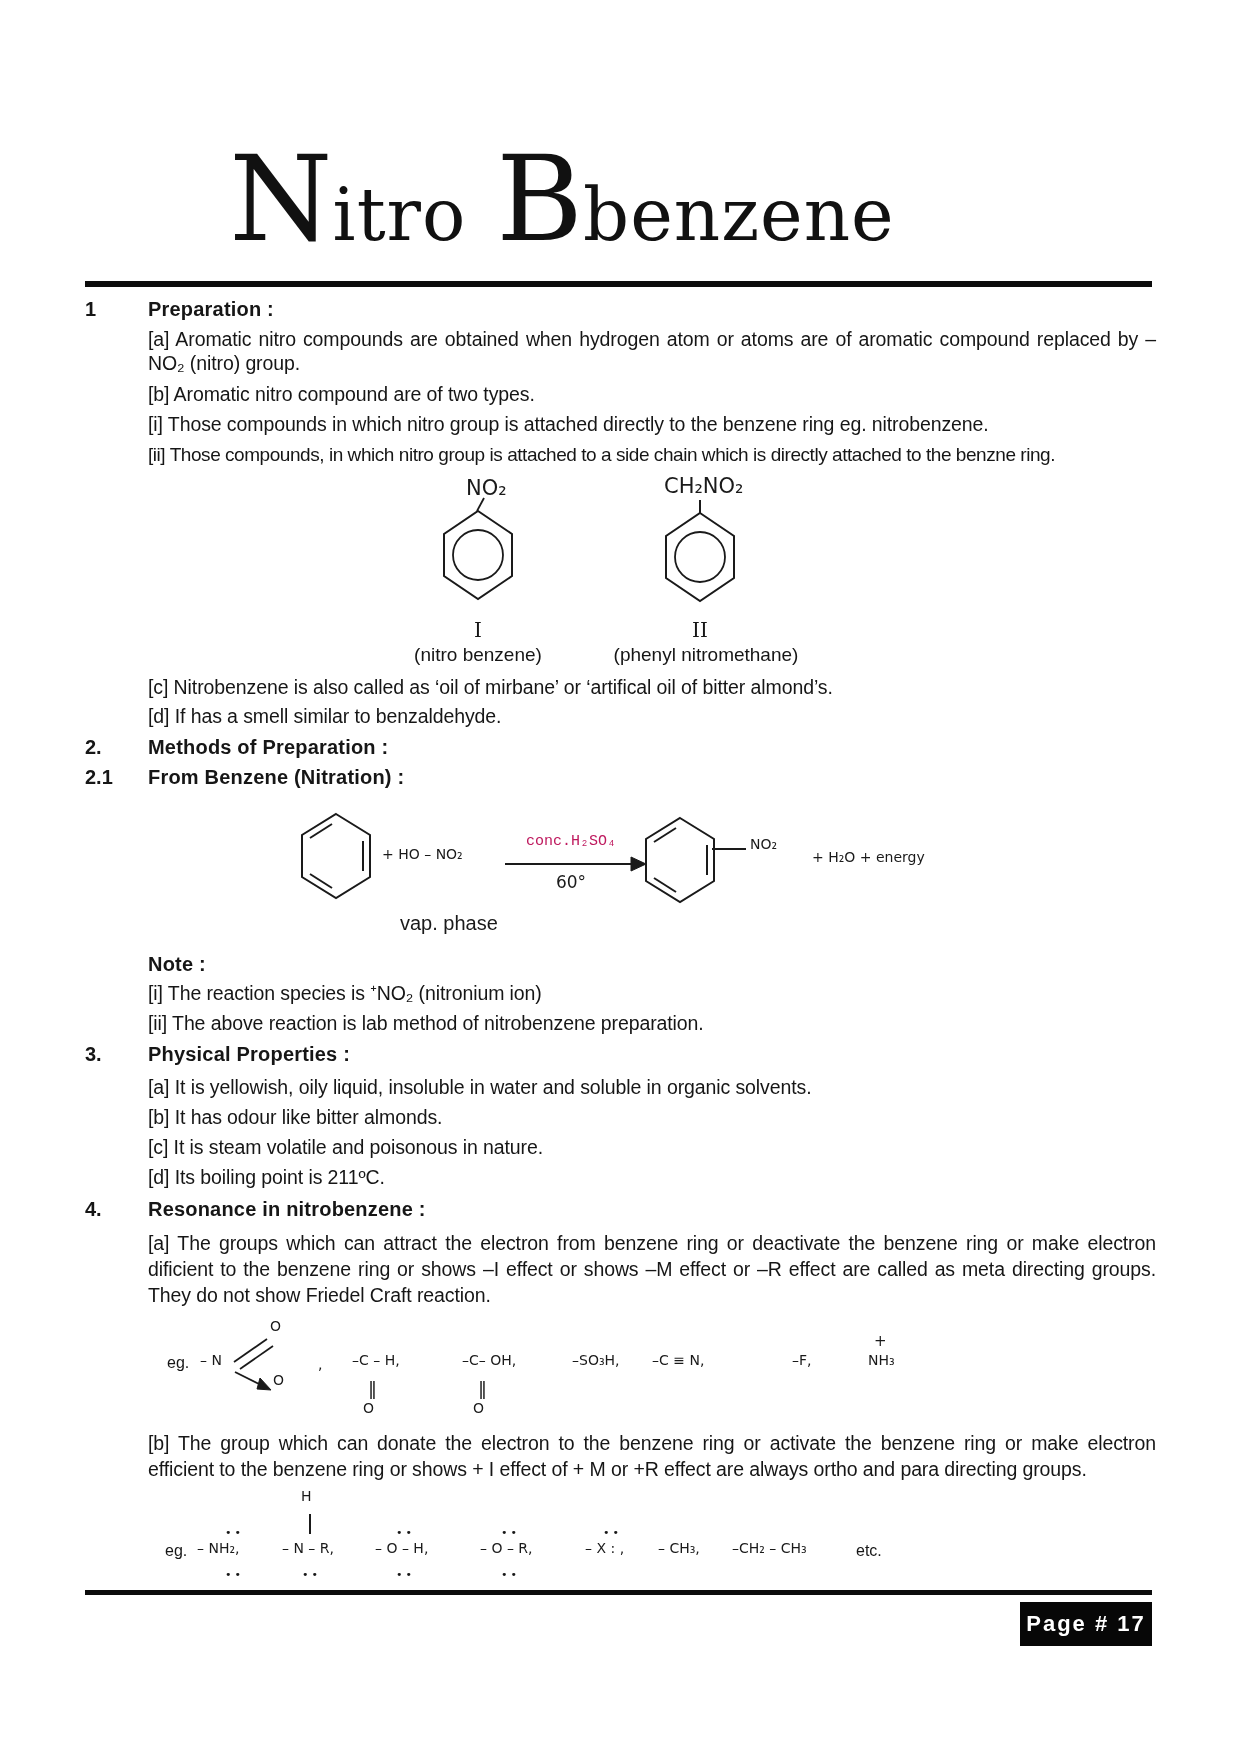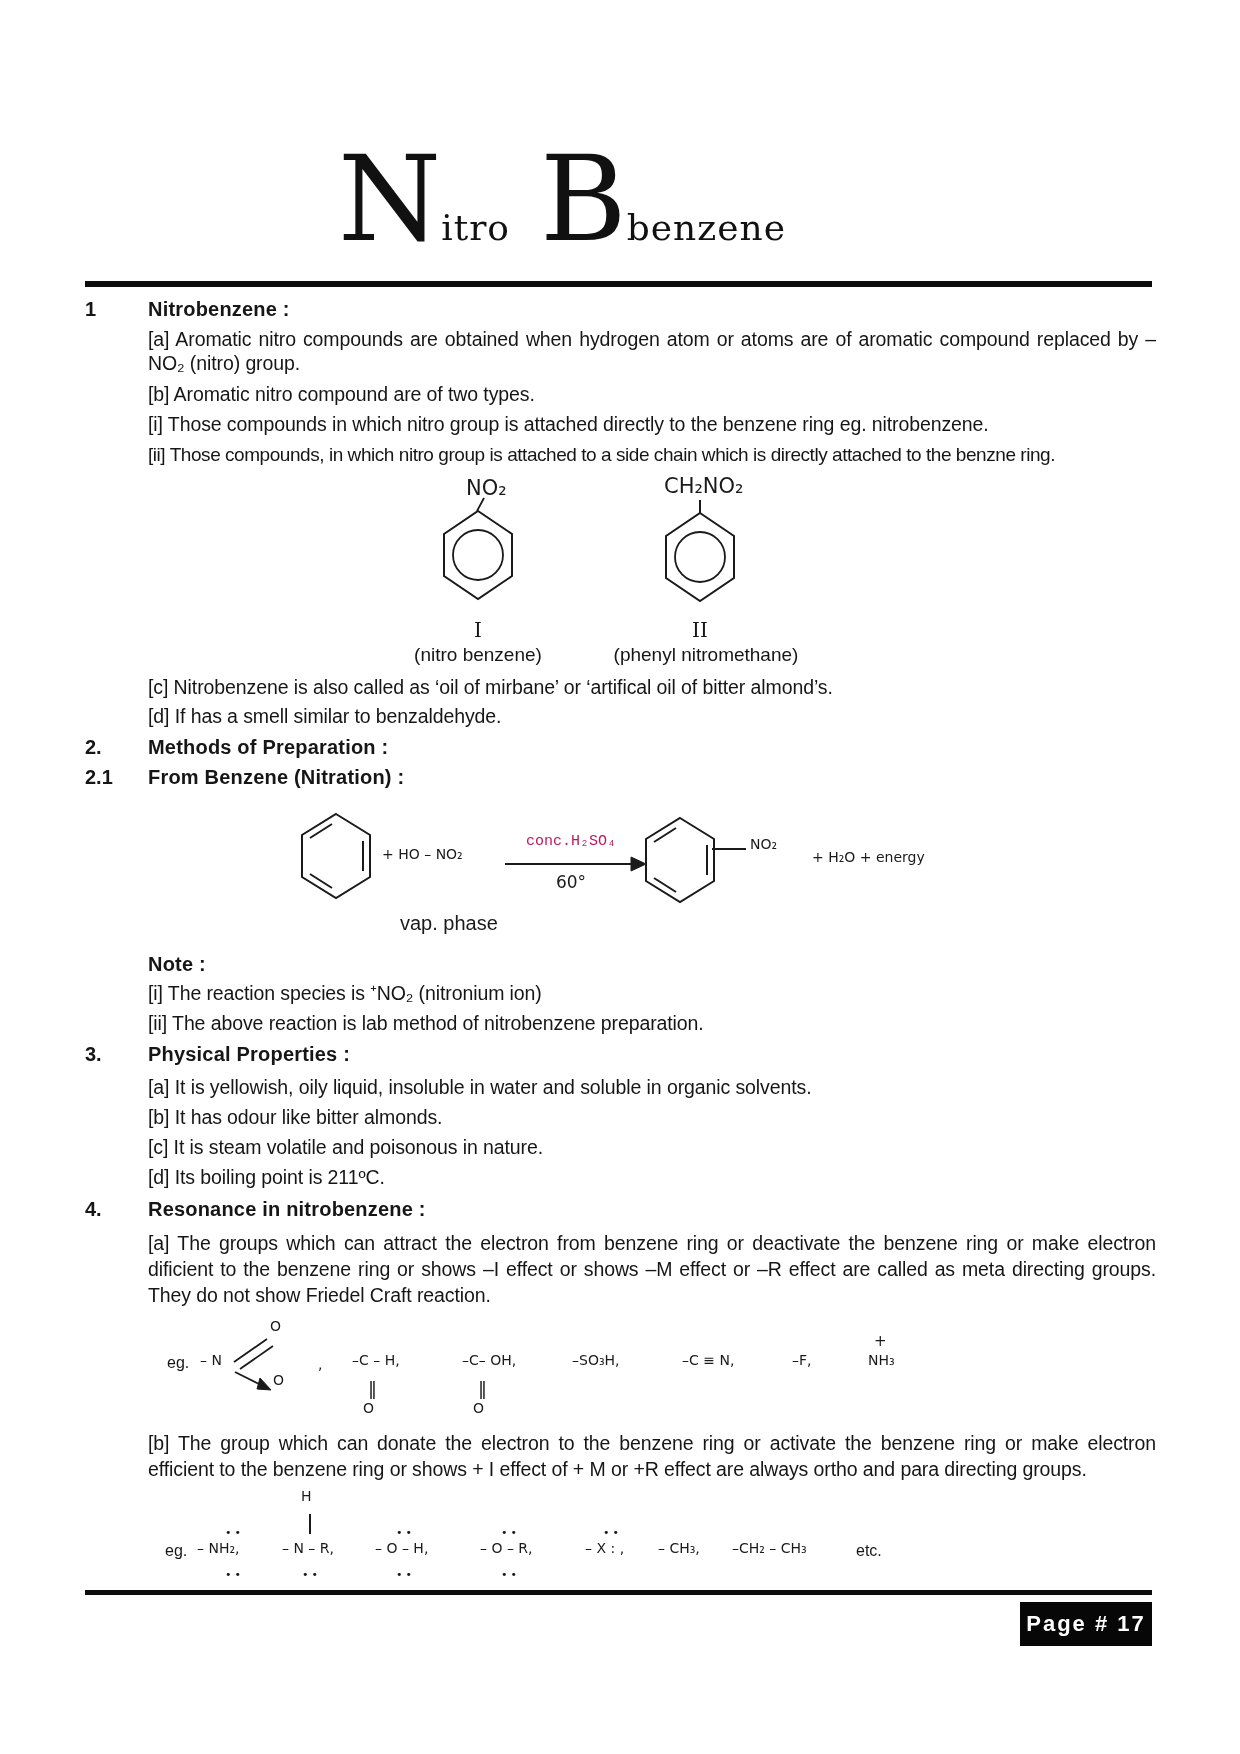--- a/index.html
+++ b/index.html
@@ -8,21 +8,21 @@
     position:relative; width:1240px; height:1754px;
     font-family:"Liberation Sans", sans-serif;
     color:#161616; overflow:hidden;
   }
   .abs { position:absolute; }
   .title {
     position:absolute; top:140px; left:562px; transform:translateX(-50%);
     white-space:nowrap; font-family:"DejaVu Serif", serif; color:#111;
   }
   .title .cap { font-size:118px; line-height:1; }
-  .title .low { font-size:36px; letter-spacing:1px; }
+  .title .low { font-size:72px; letter-spacing:1px; }
   .rule { position:absolute; left:85px; width:1067px; background:#0c0c0c; }
   .num  { position:absolute; left:85px; font-weight:bold; font-size:20px; }
   .head { position:absolute; left:148px; font-weight:bold; font-size:20px; letter-spacing:.2px; }
   .body { position:absolute; left:148px; width:1008px; font-size:19.5px; line-height:23.5px; letter-spacing:-0.1px; }
   .just { text-align:justify; }
   .wide { line-height:26px; }
   .nowrap { white-space:nowrap; letter-spacing:-0.45px; font-size:19px; }
   .chem { position:absolute; font-family:"DejaVu Sans", sans-serif; font-size:14px; white-space:nowrap; color:#1a1a1a; }
   .chem-sm { position:absolute; font-family:Liberation Mono, monospace; font-size:15px; white-space:nowrap; color:#be185d; }
   .eglabel { position:absolute; font-size:16px; }
@@ -40,21 +40,21 @@
 </head>
 <body>
 
 <div class="title">
   <span class="cap">N</span><span class="low">itro</span><span class="cap" style="margin-left:30px">B</span><span class="low">benzene</span>
 </div>
 
 <div class="rule" style="top:281px;height:6px"></div>
 
 <div class="num" style="top:298px">1</div>
-<div class="head" style="top:298px">Nitrobenzene :</div>
+<div class="head" style="top:298px">Preparation :</div>
 
 <div class="body just" style="top:328px">[a] Aromatic nitro compounds are obtained when hydrogen atom or atoms are of aromatic compound replaced by –NO₂ (nitro) group.</div>
 <div class="body" style="top:383px">[b] Aromatic nitro compound are of two types.</div>
 <div class="body" style="top:413px">[i] Those compounds in which nitro group is attached directly to the benzene ring eg. nitrobenzene.</div>
 <div class="body nowrap" style="top:443px">[ii] Those compounds, in which nitro group is attached to a side chain which is directly attached to the benzne ring.</div>
 
 <div class="chem" style="left:466px;top:476px;font-size:21px">NO₂</div>
 <svg class="abs" style="left:474px;top:496px" width="14" height="16">
   <line x1="3" y1="15" x2="10" y2="2" stroke-width="1.8"></line>
 </svg>
@@ -133,21 +133,21 @@
   <polygon points="27,48 38,60 24,59" fill="#1a1a1a" stroke="none"></polygon>
 </svg>
 <div class="chem" style="left:318px;top:1356px">,</div>
 <div class="chem" style="left:352px;top:1352px">–C – H,</div>
 <div class="chem" style="left:368px;top:1378px;font-size:18px">‖</div>
 <div class="chem" style="left:363px;top:1400px">O</div>
 <div class="chem" style="left:462px;top:1352px">–C– OH,</div>
 <div class="chem" style="left:478px;top:1378px;font-size:18px">‖</div>
 <div class="chem" style="left:473px;top:1400px">O</div>
 <div class="chem" style="left:572px;top:1352px">–SO₃H,</div>
-<div class="chem" style="left:682px;top:1352px">–C ≡ N,</div>
+<div class="chem" style="left:652px;top:1352px">–C ≡ N,</div>
 <div class="chem" style="left:792px;top:1352px">–F,</div>
 <div class="chem" style="left:874px;top:1332px;font-size:15px">+</div>
 <div class="chem" style="left:868px;top:1352px">NH₃</div>
 
 <div class="body just wide" style="top:1430px">[b] The group which can donate the electron to the benzene ring or activate the benzene ring or make electron efficient to the benzene ring or shows + I effect of + M or +R effect are always ortho and para directing groups.</div>
 
 <div class="chem" style="left:301px;top:1488px">H</div>
 <div class="vline" style="left:309px;top:1514px;width:2px;height:20px"></div>
 
 <div class="dots" style="left:225px;top:1526px">••</div>

